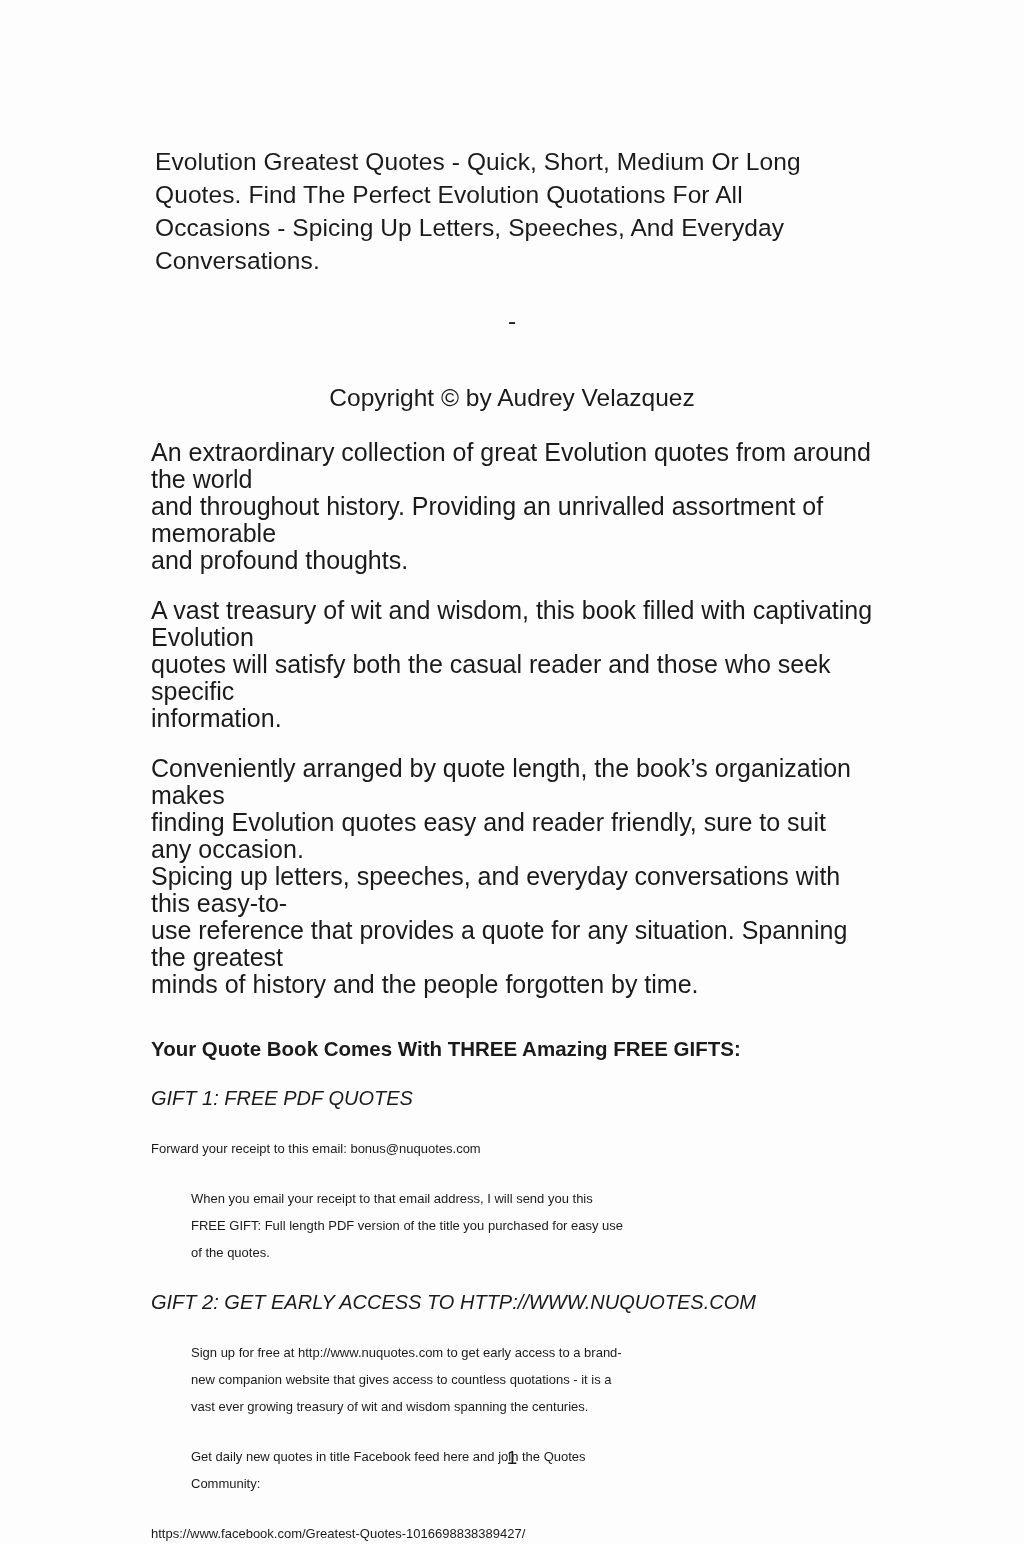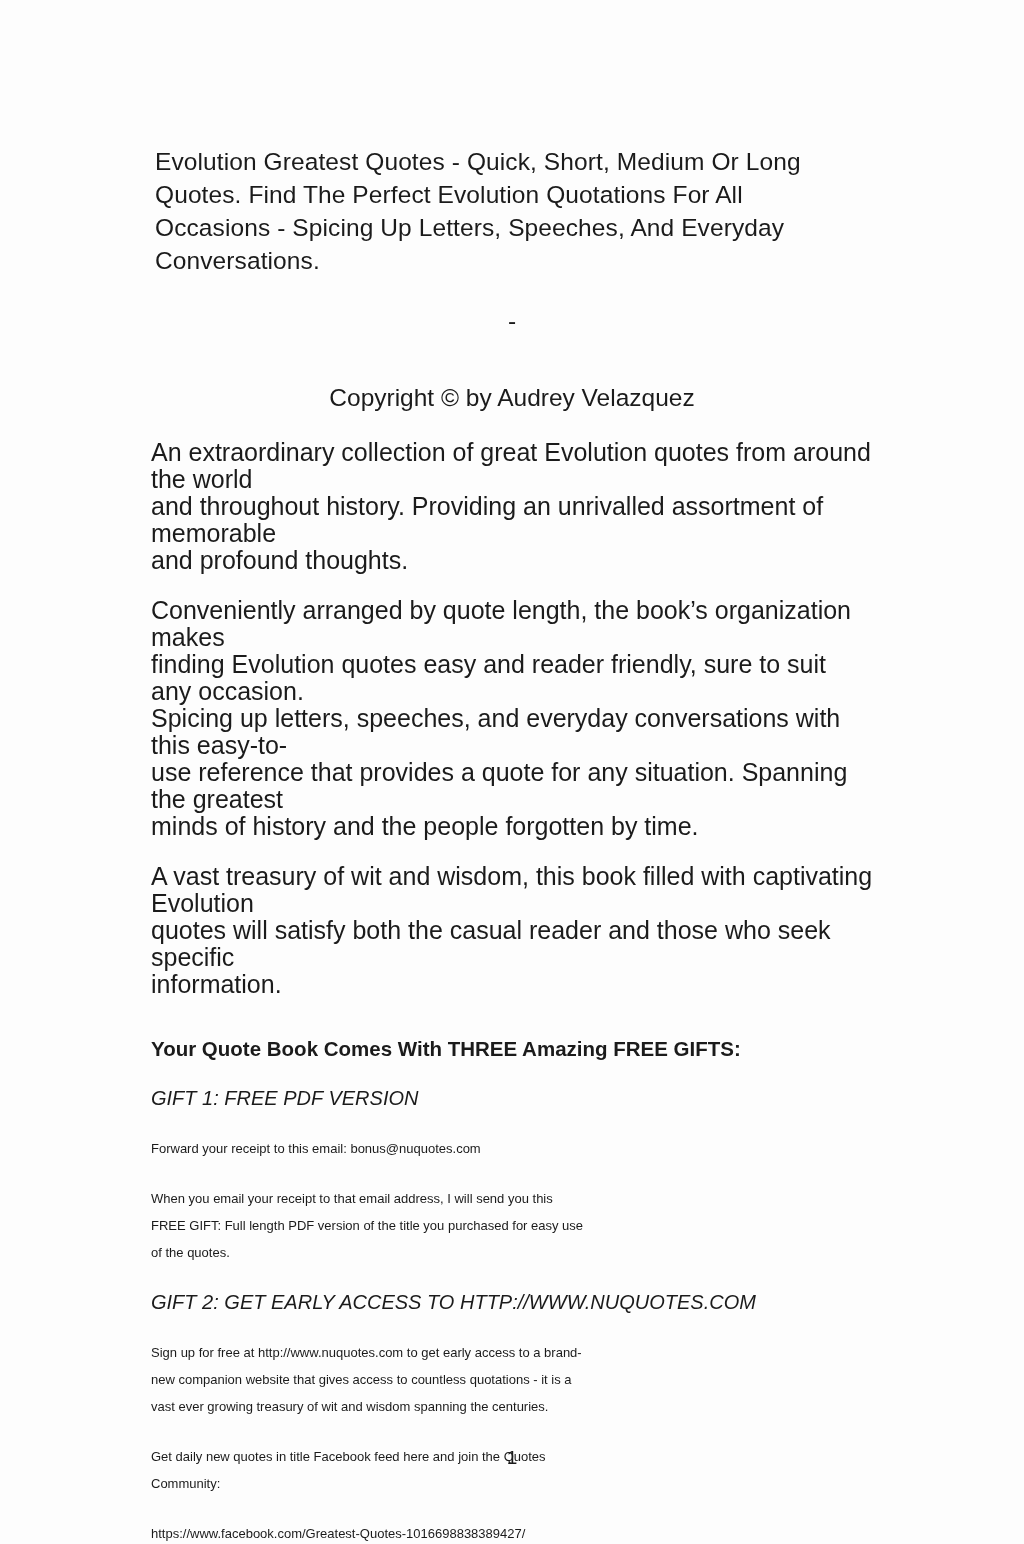--- a/index.html
+++ b/index.html
@@ -18,21 +18,21 @@
     background: #fdfdfd;
     overflow: hidden;
   }
   .content {
     position: absolute;
     left: 151px;
     top: 0;
     width: 722px;
     padding-top: 141px;
   }
-  .pre { white-space: pre-line; }
+  .pre { white-space: pre-line; margin-left: 40px; }
   .title {
     margin: 4px;
     font-size: 24.5px;
     font-weight: 400;
     line-height: 33px;
     text-align: left;
     letter-spacing: 0.1px;
   }
   .separator {
     margin-top: 27px;
@@ -94,33 +94,33 @@
 Conversations.</h1>
 
     <div class="separator">-</div>
 
     <div class="copyright">Copyright © by Audrey Velazquez</div>
 
     <p class="body-text pre">An extraordinary collection of great Evolution quotes from around the world
 and throughout history. Providing an unrivalled assortment of memorable
 and profound thoughts.</p>
 
+    <p class="body-text pre">A vast treasury of wit and wisdom, this book filled with captivating Evolution
+quotes will satisfy both the casual reader and those who seek specific
+information.</p>
+
     <p class="body-text pre">Conveniently arranged by quote length, the book’s organization makes
 finding Evolution quotes easy and reader friendly, sure to suit any occasion.
 Spicing up letters, speeches, and everyday conversations with this easy-to-
 use reference that provides a quote for any situation. Spanning the greatest
 minds of history and the people forgotten by time.</p>
 
-    <p class="body-text pre">A vast treasury of wit and wisdom, this book filled with captivating Evolution
-quotes will satisfy both the casual reader and those who seek specific
-information.</p>
-
     <div class="gifts-heading">Your Quote Book Comes With THREE Amazing FREE GIFTS:</div>
 
-    <div class="gift-title">GIFT 1: FREE PDF VERSION</div>
+    <div class="gift-title">GIFT 1: FREE PDF QUOTES</div>
 
     <div class="gift-line">Forward your receipt to this email: bonus@nuquotes.com</div>
 
     <div class="gift-line pre">When you email your receipt to that email address, I will send you this
 FREE GIFT: Full length PDF version of the title you purchased for easy use
 of the quotes.</div>
 
     <div class="gift-title">GIFT 2: GET EARLY ACCESS TO HTTP://WWW.NUQUOTES.COM</div>
 
     <div class="gift-line pre">Sign up for free at http://www.nuquotes.com to get early access to a brand-

